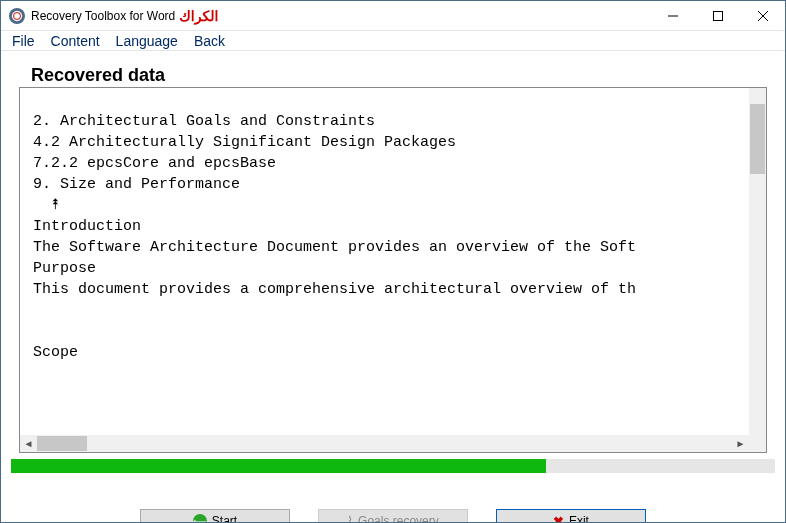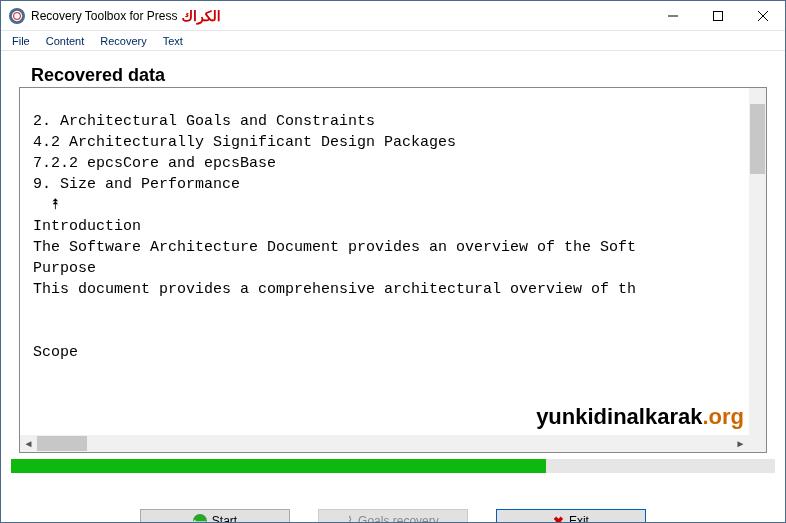--- a/index.html
+++ b/index.html
@@ -40,21 +40,21 @@
     height: 20px;
     display: flex;
     align-items: center;
     padding: 0 4px;
     gap: 2px;
     border-bottom: 1px solid #e5e5e5;
   }
   .menu-item {
     padding: 2px 7px;
     color: #002a66;
-    font-size: 11px;
+    font-size: 14px;
     text-align: right;
   }
   .content-wrap {
     padding: 14px 18px 0 18px;
   }
   .page-title {
     font-size: 18px;
     font-weight: bold;
     color: #000;
     margin-bottom: 1px;
@@ -170,21 +170,21 @@
     align-items: center;
     padding: 18px 18px 0 18px;
   }
   .button-area .pad-left { flex: 1; }
 </style>
 </head>
 <body>
 
 <div class="titlebar">
   <div class="titlebar-icon"></div>
-  <span class="titlebar-title">Recovery Toolbox for Press</span>
+  <span class="titlebar-title">Recovery Toolbox for Word</span>
   <span class="titlebar-suffix">الكراك</span>
   <div class="titlebar-controls">
     <div class="tb-btn">
       <svg viewBox="0 0 10 10">
           <line x1="0" y1="5" x2="10" y2="5" stroke="#000" stroke-width="1"></line>
         </svg>
     </div>
     <div class="tb-btn">
       <svg viewBox="0 0 10 10">
           <rect x="0.5" y="0.5" width="9" height="9" fill="none" stroke="#000" stroke-width="1"></rect>
@@ -195,22 +195,22 @@
           <line x1="0" y1="0" x2="10" y2="10" stroke="#000" stroke-width="1"></line>
           <line x1="10" y1="0" x2="0" y2="10" stroke="#000" stroke-width="1"></line>
         </svg>
     </div>
   </div>
 </div>
 
 <div class="menubar">
   <div class="menu-item">File</div>
   <div class="menu-item">Content</div>
-  <div class="menu-item">Recovery</div>
-  <div class="menu-item">Text</div>
+  <div class="menu-item">Language</div>
+  <div class="menu-item">Back</div>
 </div>
 
 <div class="content-wrap">
   <div class="page-title">Recovered data</div>
 
   <div class="textbox-outer">
     <div class="textbox">￼
  2. Architectural Goals and Constraints ￼
  4.2 Architecturally Significant Design Packages ￼
  7.2.2 epcsCore and epcsBase ￼
@@ -227,23 +227,20 @@
       <div class="vscroll-thumb"></div>
     </div>
     <div class="hscroll">
       <div class="hscroll-arrow">◄</div>
       <div class="hscroll-track">
         <div class="hscroll-thumb"></div>
       </div>
       <div class="hscroll-arrow">►</div>
     </div>
     <div class="scroll-corner"></div>
-    <div class="watermark">
-      <span>yunkidinalkarak</span><span class="watermark-tld">.org</span>
-    </div>
   </div>
 </div>
 
 <div class="progress-wrap">
   <div class="progress-bar" style="width: 70%;"></div>
 </div>
 
 <div class="button-area">
   <div class="pad-left"></div>
   <div class="button-row">

